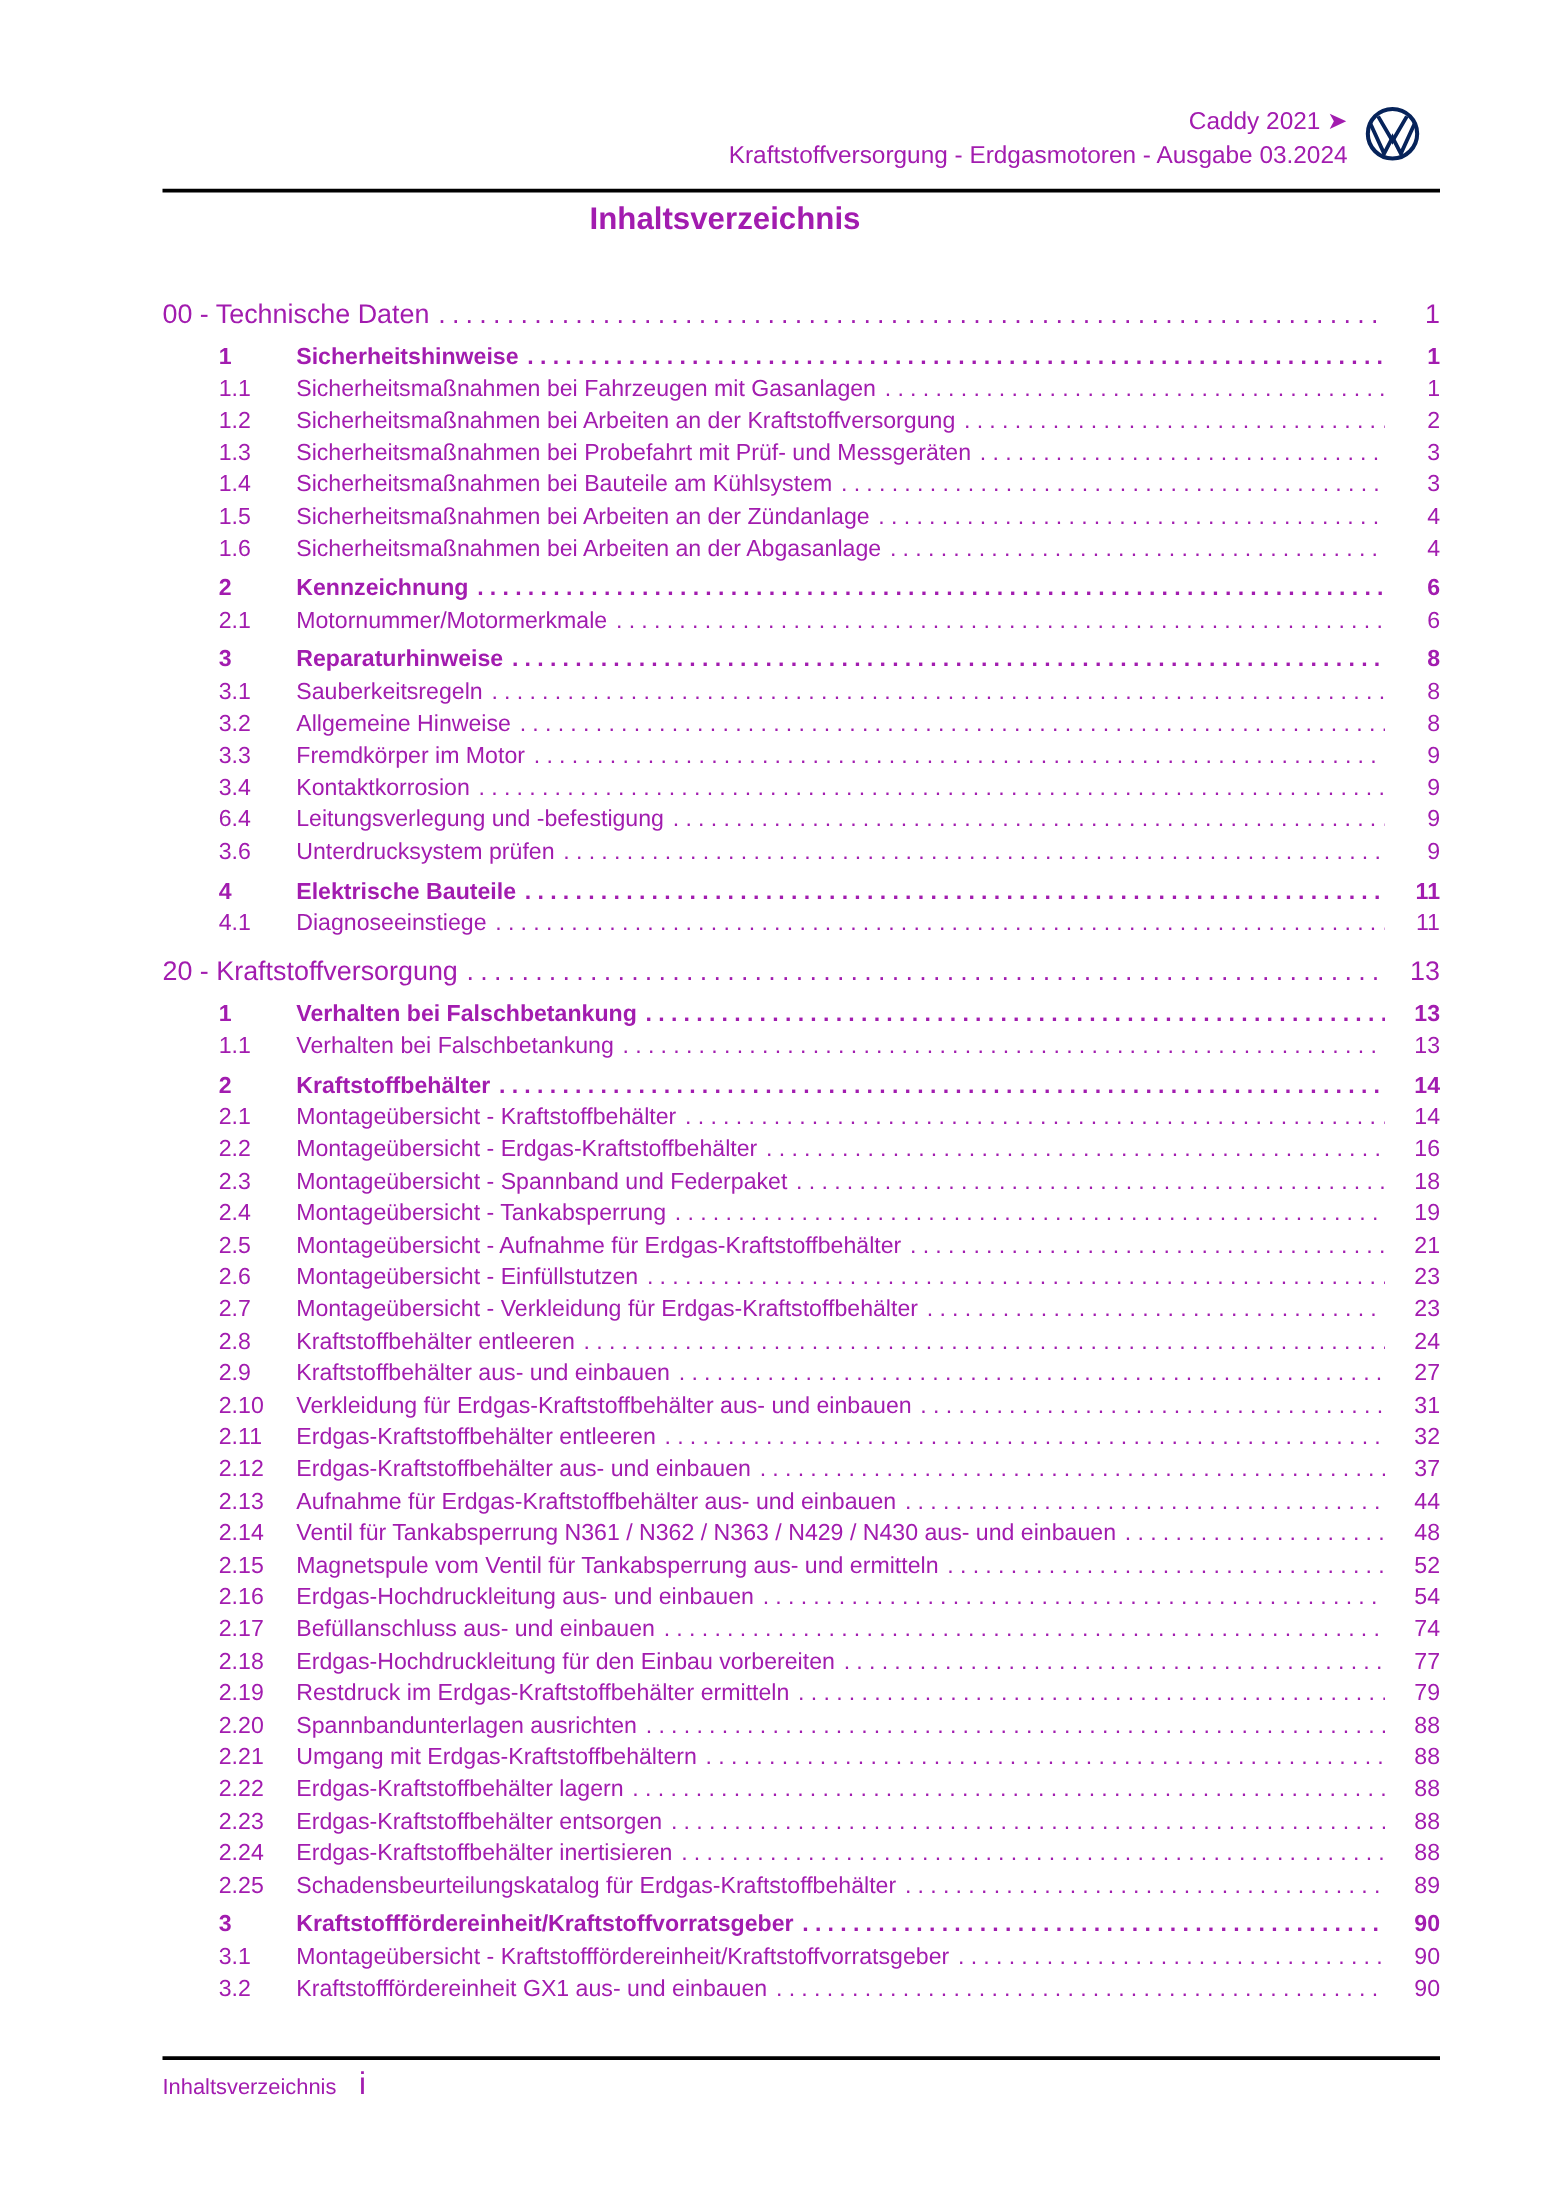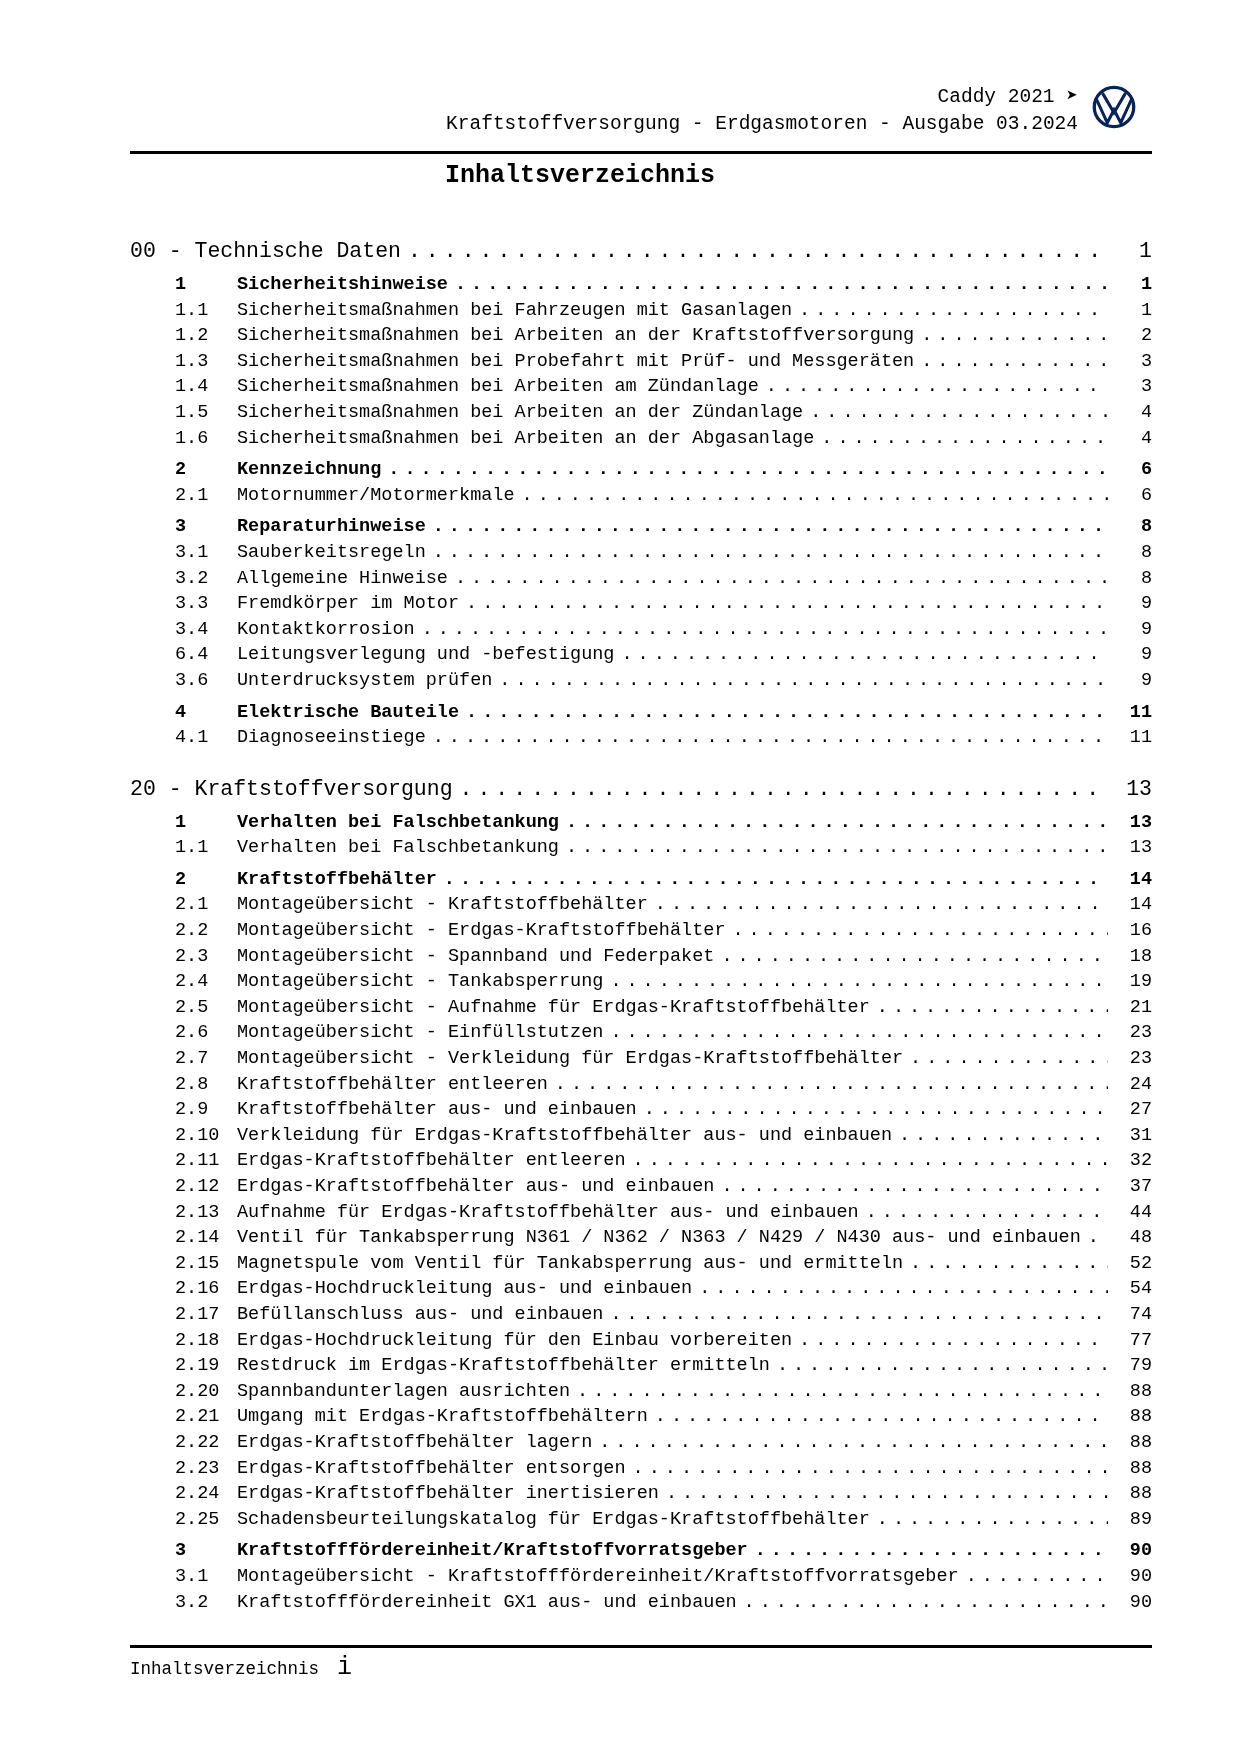--- a/index.html
+++ b/index.html
@@ -1,21 +1,21 @@
 <!DOCTYPE html>
 <html lang="de"><head>
 <meta charset="utf-8">
 <style>
   html,body { margin:0; padding:0; background:#ffffff; }
   .page {
     position:relative;
     width:1240px; height:1753px;
     background:#ffffff;
-    color:#000000;
-    font-family:Liberation Mono, monospace;
+    color:#a21caf;
+    font-family:Liberation Sans, sans-serif;
     overflow:hidden;
   }
   
   .hdr-text {
     position:absolute; top:84px; right:162px;
     text-align:right; font-size:19.5px; line-height:27px;
     white-space:nowrap;
   }
   .vw-logo {
     position:absolute; top:84px; left:1091px;
@@ -31,21 +31,21 @@
     margin:0; text-align:center;
     font-size:25px; font-weight:bold;
   }
   
   .toc {
     position:absolute; top:236px; left:130px; width:1022px;
   }
   .toc-chapter {
     display:flex; align-items:baseline;
     font-size:21.5px; line-height:30px;
-    margin-top:23px; margin-bottom:5px;
+    margin-top:11px; margin-bottom:5px;
     white-space:nowrap;
   }
   .toc-chapter:first-child { margin-top:0; }
   .toc-row {
     display:flex; align-items:baseline;
     font-size:18.5px; line-height:25.6px;
     white-space:nowrap;
   }
   .toc-row.bold { font-weight:bold; margin-top:6px; }
   .num  { flex:none; width:62px; padding-left:45px; }
@@ -120,21 +120,21 @@
         <span class="pg">2</span>
       </div>
       <div class="toc-row">
         <span class="num">1.3</span>
         <span class="sec-title">Sicherheitsmaßnahmen bei Probefahrt mit Prüf- und Messgeräten</span>
         <span class="leader"></span>
         <span class="pg">3</span>
       </div>
       <div class="toc-row">
         <span class="num">1.4</span>
-        <span class="sec-title">Sicherheitsmaßnahmen bei Arbeiten am Zündanlage</span>
+        <span class="sec-title">Sicherheitsmaßnahmen bei Bauteile am Kühlsystem</span>
         <span class="leader"></span>
         <span class="pg">3</span>
       </div>
       <div class="toc-row">
         <span class="num">1.5</span>
         <span class="sec-title">Sicherheitsmaßnahmen bei Arbeiten an der Zündanlage</span>
         <span class="leader"></span>
         <span class="pg">4</span>
       </div>
       <div class="toc-row">

